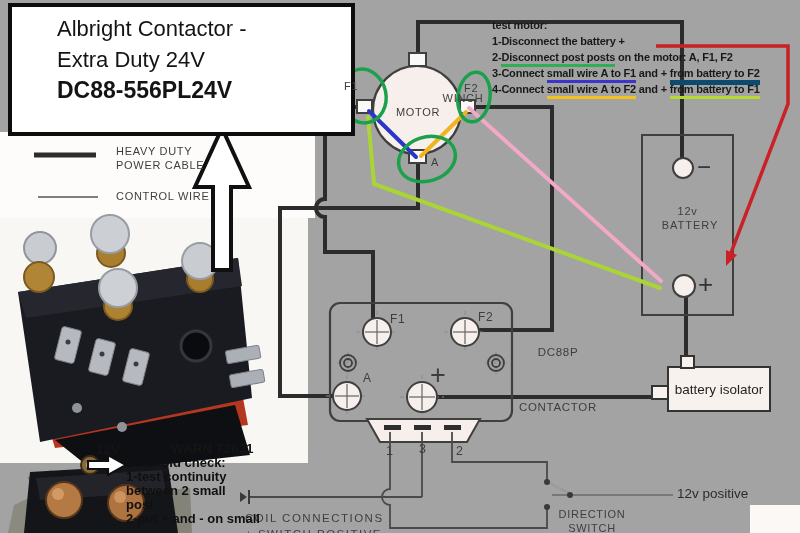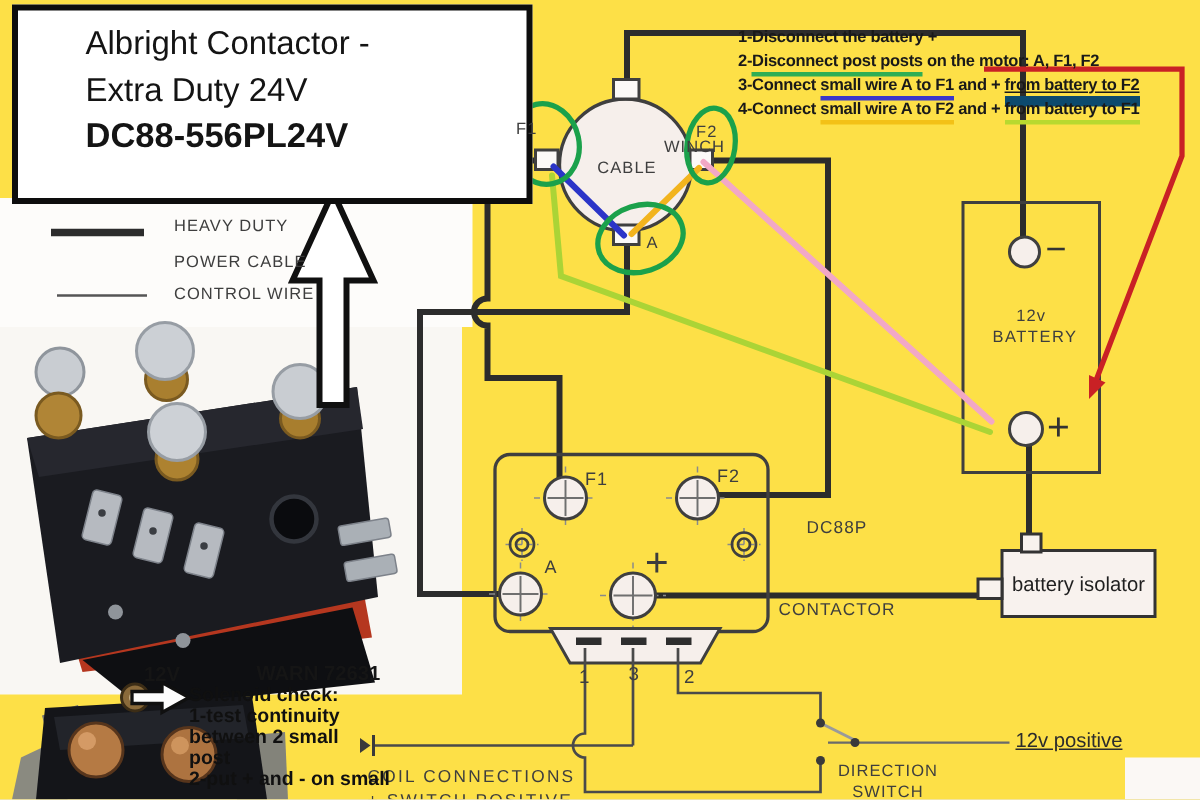--- a/index.html
+++ b/index.html
@@ -1,33 +1,33 @@
 <!DOCTYPE html>
 <html><head>
 <meta charset="utf-8">
 <style>
   html,body{margin:0;padding:0;background:#e8e8e8;}
-  .stage{position:relative;width:800px;height:533px;background:#fde047;overflow:hidden;
+  .stage{position:relative;width:800px;height:533px;background:#a3a3a3;overflow:hidden;
          font-family:"Liberation Sans",sans-serif;}
   .t{position:absolute;white-space:nowrap;}
   .tech{color:#3e3e3e;font-size:11px;letter-spacing:.7px;}
   .hand{font-weight:bold;color:#151515;}
   svg{position:absolute;left:0;top:0;}
   
   .title-box{position:absolute;left:8px;top:3px;width:294px;height:119px;background:#ffffff;
              border:4px solid #0d0d0d;padding:6px 0 0 45px;color:#141414;
              font-size:22px;line-height:31px;}
   .title-box .b3{font-weight:bold;font-size:23px;}
   
   .note{position:absolute;left:492px;top:17px;font-size:11px;font-weight:bold;
         letter-spacing:-0.2px;line-height:16px;color:#191919;}
   .u{padding-bottom:1px;}
   .u-green{border-bottom:3px solid #2fae54;}
   .u-blue{border-bottom:3px solid #3b36c9;}
-  .u-pink{border-bottom:7px solid #0c4a6e;text-decoration:underline;}
+  .u-pink{border-bottom:5px solid #0c4a6e;}
   .u-yellow{border-bottom:3px solid #f3c117;}
   .u-ygreen{border-bottom:3px solid #b8d92f;}
   .iso-box{position:absolute;left:668px;top:367px;width:102px;height:44px;display:flex;
            align-items:center;justify-content:center;font-size:13.5px;color:#1f1f1f;}
   .sol-lines div{font-size:13px;font-weight:bold;color:#101010;line-height:14px;white-space:nowrap;}
   .clip2{height:5px;overflow:hidden;}
 </style>
 </head>
 <body>
 
@@ -205,32 +205,33 @@
     <polygon points="88,461 108,461 108,455 126,465 108,475 108,469 88,469" fill="#fdfdfd" stroke="#101010" stroke-width="2.2"></polygon>
   </svg>
 
   <div class="title-box">
     <div>Albright Contactor -</div>
     <div>Extra Duty 24V</div>
     <div class="b3">DC88-556PL24V</div>
   </div>
 
   <div class="t tech" style="left:116px;top:145px;">HEAVY DUTY</div>
-  <div class="t tech" style="left:116px;top:169px;text-align:right;">POWER CABLE</div>
+  <div class="t tech" style="left:116px;top:159px;text-align:right;">POWER CABLE</div>
   <div class="t tech" style="left:116px;top:190px;">CONTROL WIRE</div>
 
   <div class="note">
+    <div>test motor:</div>
     <div>1-Disconnect the battery +</div>
     <div><span>2-</span><span class="u u-green">Disconnect post posts</span><span> on the motor: A, F1, F2</span></div>
     <div><span>3-Connect </span><span class="u u-blue">small wire A to F1</span><span> and + </span><span class="u u-pink">from battery to F2</span></div>
     <div><span>4-Connect </span><span class="u u-yellow">small wire A to F2</span><span> and + </span><span class="u u-ygreen">from battery to F1</span></div>
   </div>
 
   <div class="t tech" style="left:394px;top:92px;width:48px;text-align:center;margin-left:45px;">WINCH</div>
-  <div class="t tech" style="left:394px;top:106px;width:48px;text-align:center;">CABLE</div>
+  <div class="t tech" style="left:394px;top:106px;width:48px;text-align:center;">MOTOR</div>
   <div class="t tech" style="left:344px;top:80px;">F1</div>
   <div class="t tech" style="left:464px;top:82px;">F2</div>
   <div class="t tech" style="left:431px;top:156px;">A</div>
 
   <div class="t tech" style="left:642px;top:205px;width:91px;text-align:center;">12v</div>
   <div class="t tech" style="left:642px;top:219px;width:96px;text-align:center;letter-spacing:1px;">BATTERY</div>
   <div class="t" style="left:697px;top:153px;font-size:24px;color:#333;">−</div>
   <div class="t" style="left:698px;top:269px;font-size:26px;font-weight:400;color:#333;">+</div>
 
   <div class="t tech" style="left:390px;top:312px;font-size:12px;">F1</div>
@@ -238,21 +239,21 @@
   <div class="t tech" style="left:363px;top:371px;font-size:12px;">A</div>
   <div class="t" style="left:430px;top:360px;font-size:27px;font-weight:300;color:#3d3d3d;">+</div>
   <div class="t tech" style="left:506px;top:346px;width:104px;text-align:center;font-size:11.5px;">DC88P</div>
   <div class="t tech" style="left:506px;top:380px;width:104px;text-align:center;font-size:11.5px;margin-top:21px;">CONTACTOR</div>
   <div class="t tech" style="left:386px;top:444px;font-size:12.5px;">1</div>
   <div class="t tech" style="left:419px;top:442px;font-size:12.5px;">3</div>
   <div class="t tech" style="left:456px;top:444px;font-size:12.5px;">2</div>
 
   <div class="iso-box">battery isolator</div>
 
-  <div class="t" style="left:677px;top:486px;font-size:13.5px;color:#2c2c2c;text-decoration:underline;">12v positive</div>
+  <div class="t" style="left:677px;top:486px;font-size:13.5px;color:#2c2c2c;">12v positive</div>
 
   <div class="t tech" style="left:552px;top:508px;width:80px;text-align:center;">DIRECTION</div>
   <div class="t tech" style="left:552px;top:522px;width:80px;text-align:center;">SWITCH</div>
 
   <div class="t tech" style="left:245px;top:512px;font-size:11.5px;letter-spacing:1.5px;">COIL CONNECTIONS</div>
   <div class="t tech clip2" style="left:245px;top:528px;font-size:11.5px;letter-spacing:1.5px;">+ SWITCH POSITIVE</div>
 
   <div class="t hand" style="left:96px;top:442px;font-size:13.5px;">12V</div>
   <div class="t hand" style="left:171px;top:441px;font-size:13.5px;">WARN 72631</div>
   <div class="t sol-lines" style="left:126px;top:456px;">

